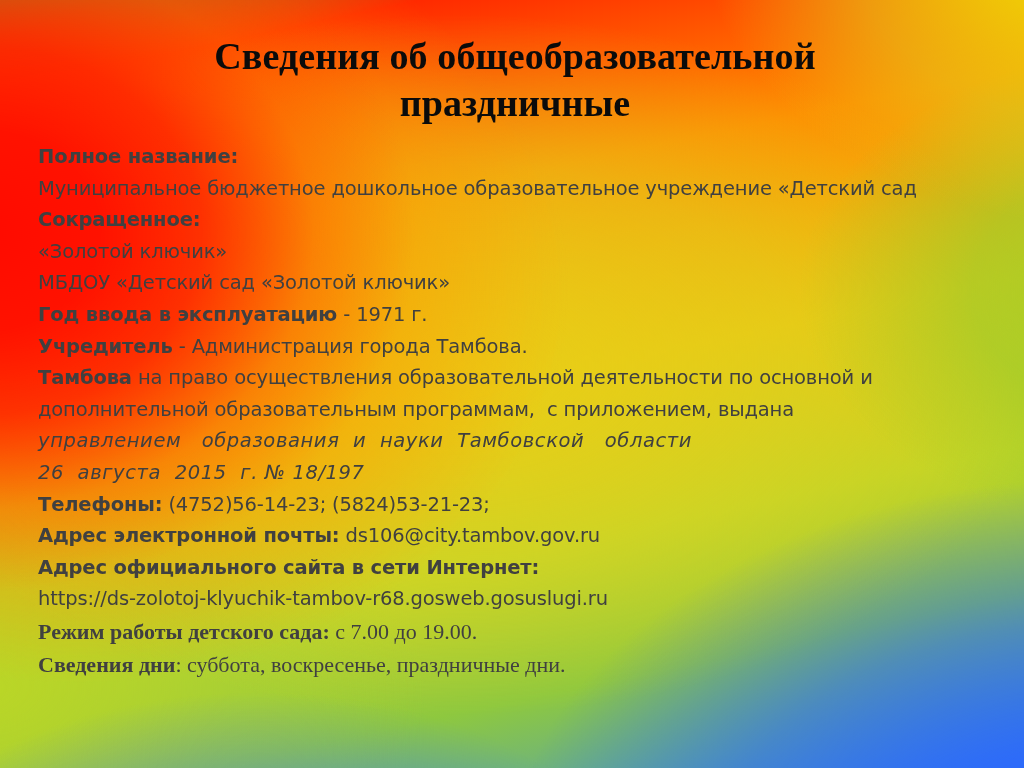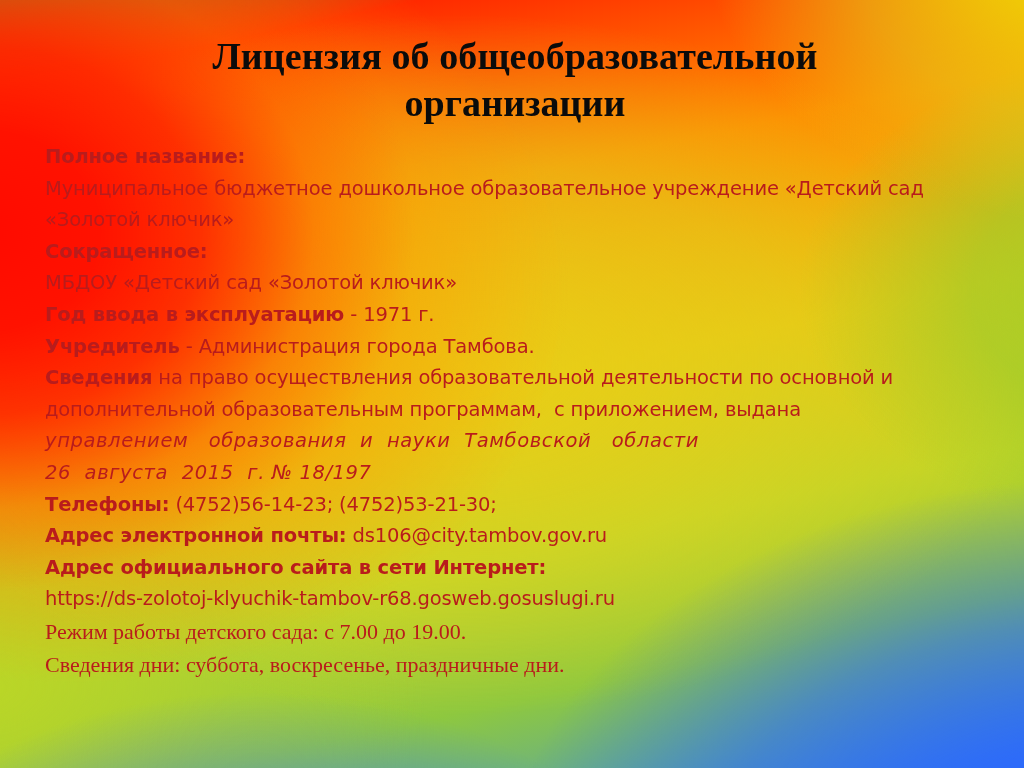--- a/index.html
+++ b/index.html
@@ -74,89 +74,89 @@
     font-family: "Liberation Serif", "DejaVu Serif", serif;
     font-weight: bold;
     font-size: 38px;
     line-height: 47px;
     color: #0b0b0b;
     letter-spacing: 0.1px;
   }
 
   #body-block {
     position: absolute;
-    left: 45px;
+    left: 38px;
     top: 141px;
     width: 960px;
-    color: #b91c1c;
+    color: #404040;
   }
 
   .ln {
     font-family: "DejaVu Sans", "Liberation Sans", sans-serif;
     font-size: 19.5px;
     line-height: 31.6px;
     white-space: pre;
     letter-spacing: -0.15px;
   }
   .ln b, .ln .lab {
     font-weight: bold;
   }
 
   
   .ln-serif {
     font-family: "Liberation Serif", "DejaVu Serif", serif;
     font-size: 22px;
     line-height: 33px;
     letter-spacing: 0px;
   }
-  .ln-serif .lab { font-weight: normal; }
+  .ln-serif .lab { font-weight: bold; }
 
   .sp-wide { letter-spacing: 0.6px; font-style: italic; }
 </style>
 </head>
 <body>
 
 <div id="slide">
 
   <div id="bg-base"></div>
   <div id="bg-blobs"></div>
 
   <div id="content">
 
     <div id="title">
-      <div>Лицензия об общеобразовательной</div>
-      <div>организации</div>
+      <div>Сведения об общеобразовательной</div>
+      <div>праздничные</div>
     </div>
 
     <div id="body-block">
 
       <div class="ln"><span class="lab">Полное название:</span><span></span></div>
 
       <div class="ln"><span class="lab"></span><span>Муниципальное бюджетное дошкольное образовательное учреждение «Детский сад</span></div>
 
+      <div class="ln"><span class="lab">Сокращенное:</span><span></span></div>
+
       <div class="ln"><span class="lab"></span><span>«Золотой ключик»</span></div>
-
-      <div class="ln"><span class="lab">Сокращенное:</span><span></span></div>
 
       <div class="ln"><span class="lab"></span><span>МБДОУ «Детский сад «Золотой ключик»</span></div>
 
       <div class="ln"><span class="lab">Год ввода в эксплуатацию</span><span> - 1971 г.</span></div>
 
       <div class="ln"><span class="lab">Учредитель</span><span> - Администрация города Тамбова.</span></div>
 
-      <div class="ln"><span class="lab">Сведения</span><span> на право осуществления образовательной деятельности по основной и</span></div>
+      <div class="ln"><span class="lab">Тамбова</span><span> на право осуществления образовательной деятельности по основной и</span></div>
 
       <div class="ln"><span class="lab"></span><span>дополнительной образовательным программам,  с приложением, выдана</span></div>
 
       <div class="ln sp-wide"><span class="lab"></span><span>управлением   образования  и  науки  Тамбовской   области</span></div>
 
       <div class="ln sp-wide"><span class="lab"></span><span>26  августа  2015  г. № 18/197</span></div>
 
 
-      <div class="ln"><span class="lab">Телефоны:</span><span> (4752)56-14-23; (4752)53-21-30;</span></div>
+      <div class="ln"><span class="lab">Телефоны:</span><span> (4752)56-14-23; (5824)53-21-23;</span></div>
 
       <div class="ln"><span class="lab">Адрес электронной почты:</span><span> ds106@city.tambov.gov.ru</span></div>
 
       <div class="ln"><span class="lab">Адрес официального сайта в сети Интернет:</span><span></span></div>
 
       <div class="ln"><span class="lab"></span><span>https://ds-zolotoj-klyuchik-tambov-r68.gosweb.gosuslugi.ru</span></div>
 
       <div class="ln ln-serif"><span class="lab">Режим работы детского сада:</span><span> с 7.00 до 19.00.</span></div>
 
       <div class="ln ln-serif"><span class="lab">Сведения дни</span><span>: суббота, воскресенье, праздничные дни.</span></div>

